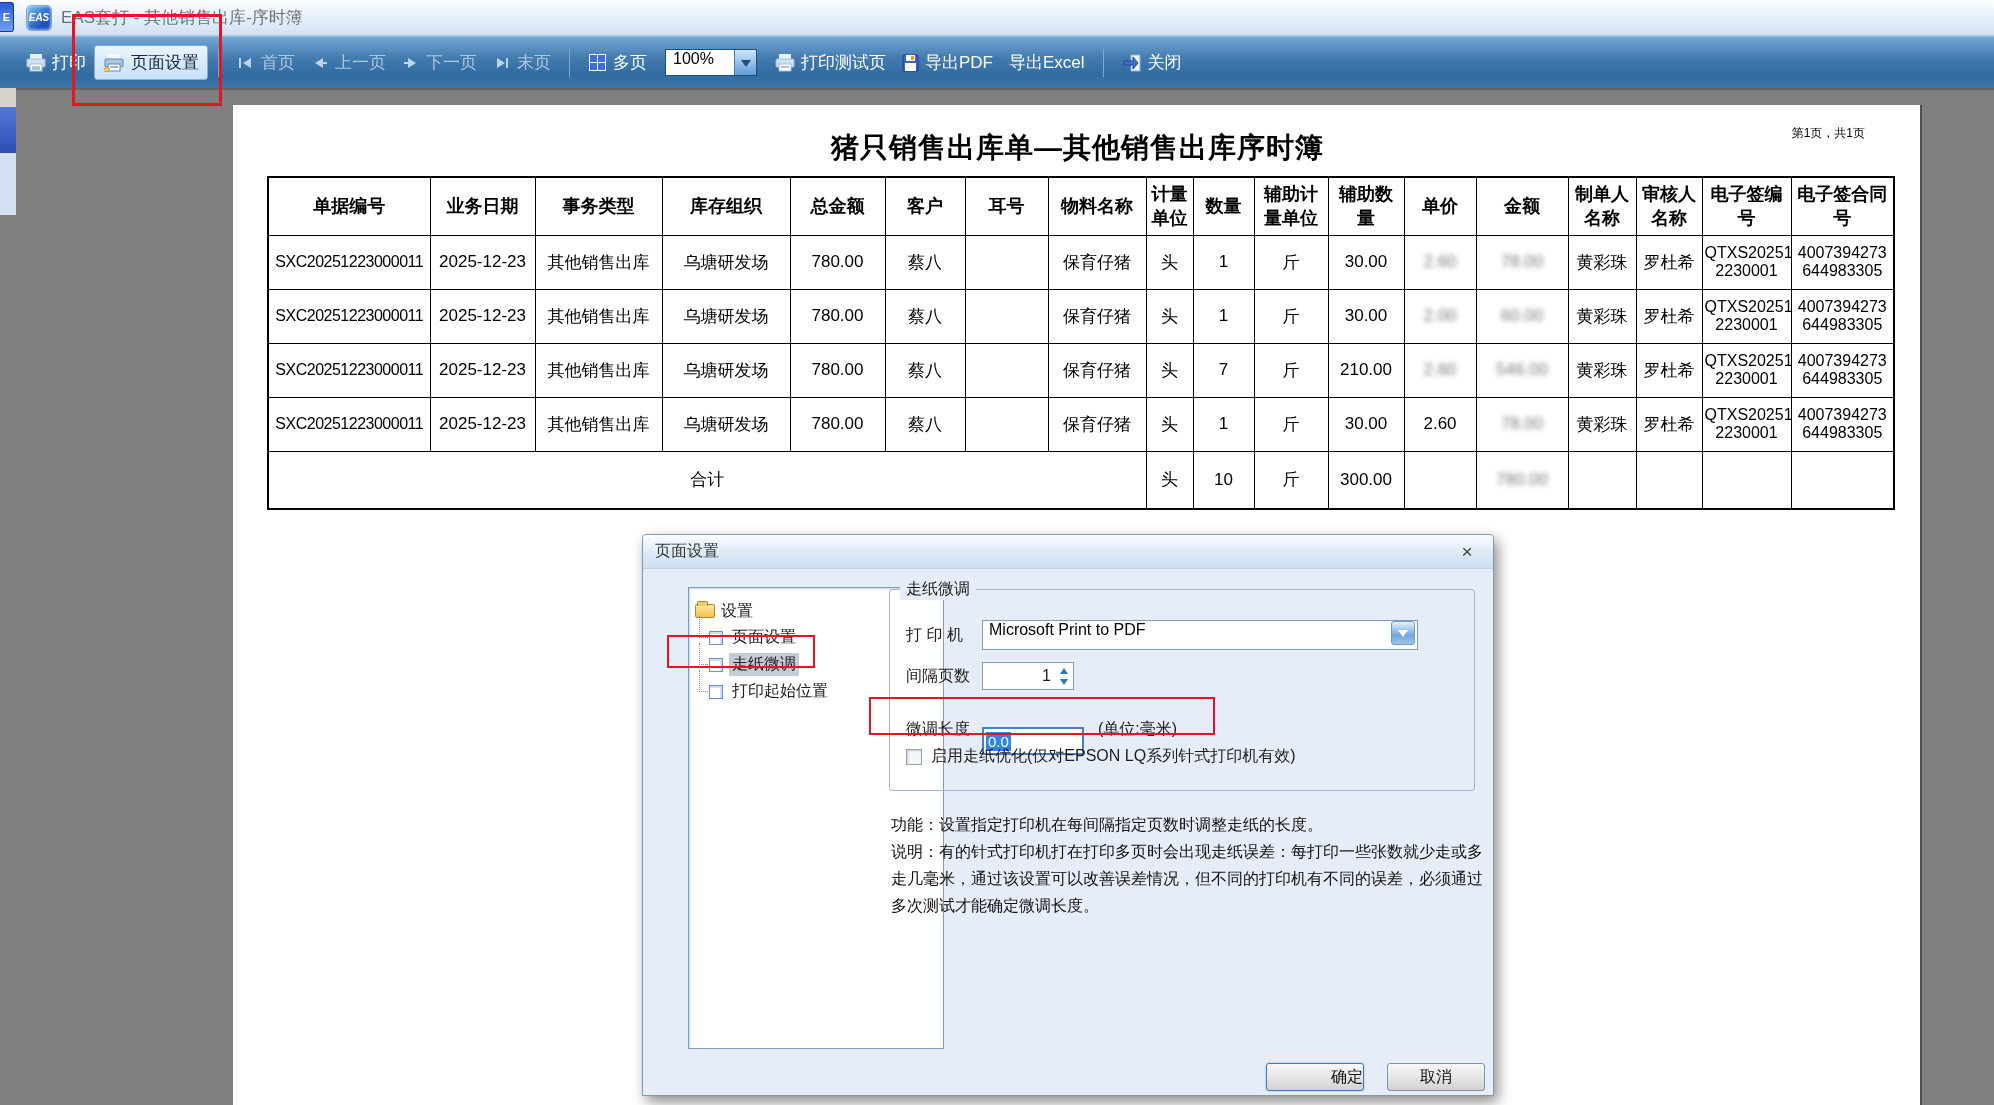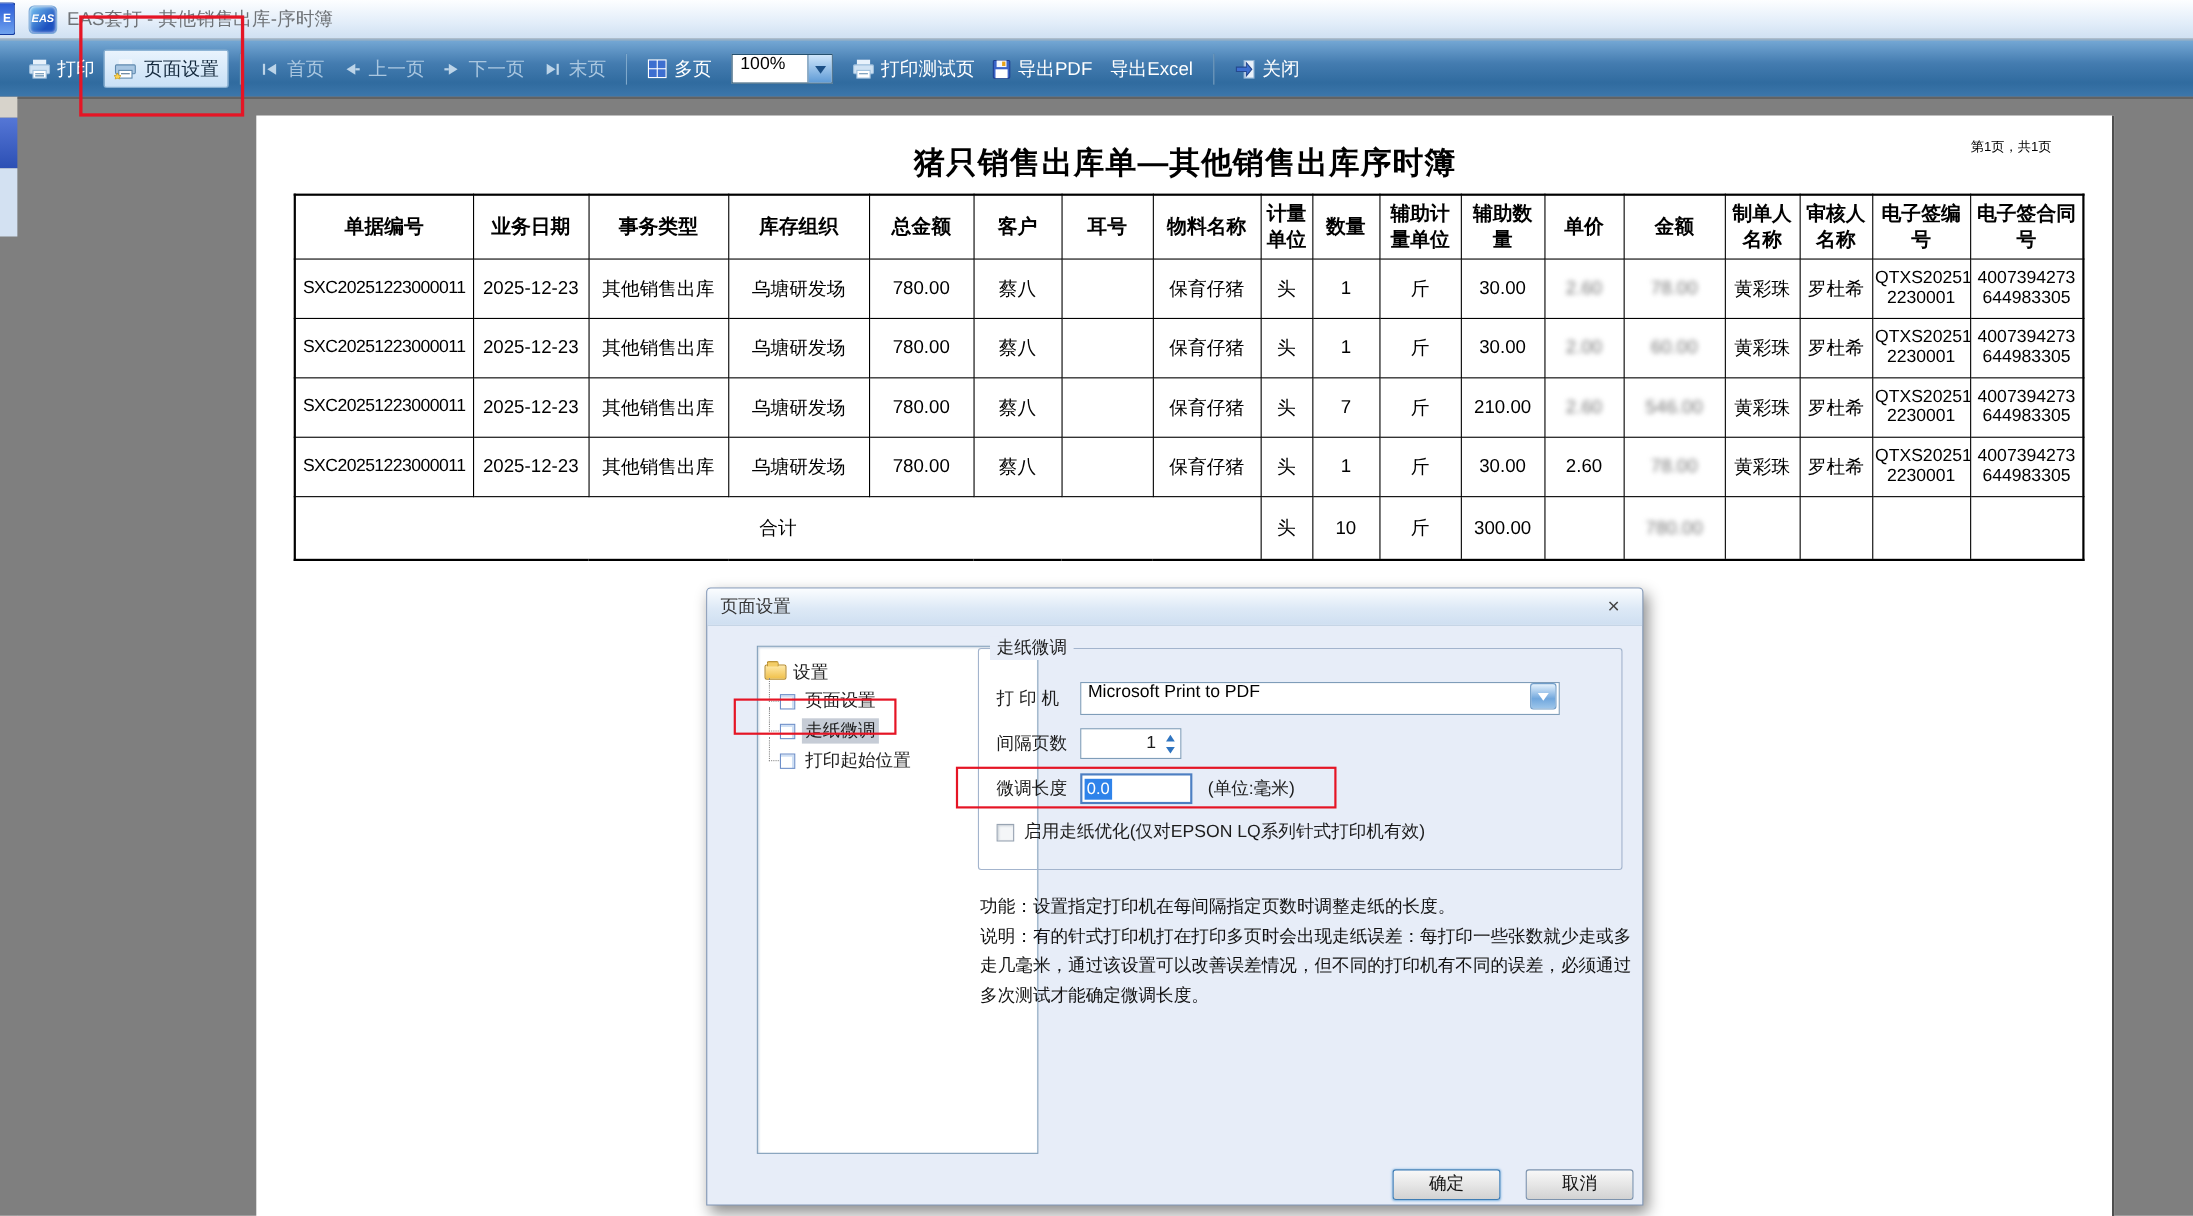--- a/index.html
+++ b/index.html
@@ -87,31 +87,31 @@
   .combo { width:436px; height:30px; background:#fff; border:1px solid #7f9db9; display:flex; align-items:flex-start; }
   .combo .val { flex:1; padding-left:6px; font-size:16px; color:#000; }
   .combo .btn { width:24px; height:24px; margin-right:2px; border-radius:3px; background:linear-gradient(#e5f2fd,#71a7dd 60%,#9cc5ea); border:1px solid #6f9cc8; display:flex; align-items:center; justify-content:center; }
   .combo .btn i { width:0; height:0; border:5px solid transparent; border-top:7px solid #fff; margin-top:6px; }
   .spinner { width:92px; height:28px; background:#fff; border:1px solid #7f9db9; display:flex; }
   .spinner .num { flex:1; text-align:right; padding-right:4px; line-height:26px; font-size:16px; }
   .spin-btns { width:18px; display:flex; flex-direction:column; }
   .spin-btns span { flex:1; display:flex; align-items:center; justify-content:center; }
   .spin-btns .up i { width:0; height:0; border:4px solid transparent; border-bottom:6px solid #2f74c0; margin-bottom:2px; }
   .spin-btns .dn i { width:0; height:0; border:4px solid transparent; border-top:6px solid #2f74c0; margin-top:2px; }
-  .len-input { width:102px; height:28px; background:#fff; border:2px solid #4d7fc2; display:flex; align-items:center; padding-left:2px; }
+  .len-input { width:102px; height:28px; background:#fff; border:2px solid #4d7fc2; display:flex; align-items:center; padding-left:2px;margin-top:24px; }
   .len-input .sel { background:#2f83ea; color:#fff; font-size:15px; padding:1px 2px; }
   .unit-label { margin-left:14px; font-size:16px; }
   .checkbox { width:16px; height:16px; background:#f4f6f8; border:1px solid #98a4b2; box-shadow:inset 1px 1px 2px #c7cdd4; margin-right:9px; }
 
   .notes { position:absolute; left:248px; top:276px; width:592px; font-size:16px; line-height:27px; color:#111; }
   .notes .n1 { margin-bottom:32px; }
 
   .dlg-btn { position:absolute; top:528px; width:98px; height:28px; font-size:16px; color:#111; text-align:center; line-height:26px;
     background:linear-gradient(#f8f8f8,#e6e6e6 50%,#d2d2d2); border:1px solid #7d93ad; border-radius:3px; }
-  .dlg-btn.ok { left:623px; border-color:#3e7db4; box-shadow:0 0 2px #7db2e0; }
+  .dlg-btn.ok { left:623px; border-color:#3e7db4; box-shadow:0 0 2px #7db2e0;text-align:right; }
   .dlg-btn.cancel { left:744px; }
 
   svg { display:block; }
 </style>
 </head>
 <body>
 
 <div id="screen">
 
   <div class="titlebar">

